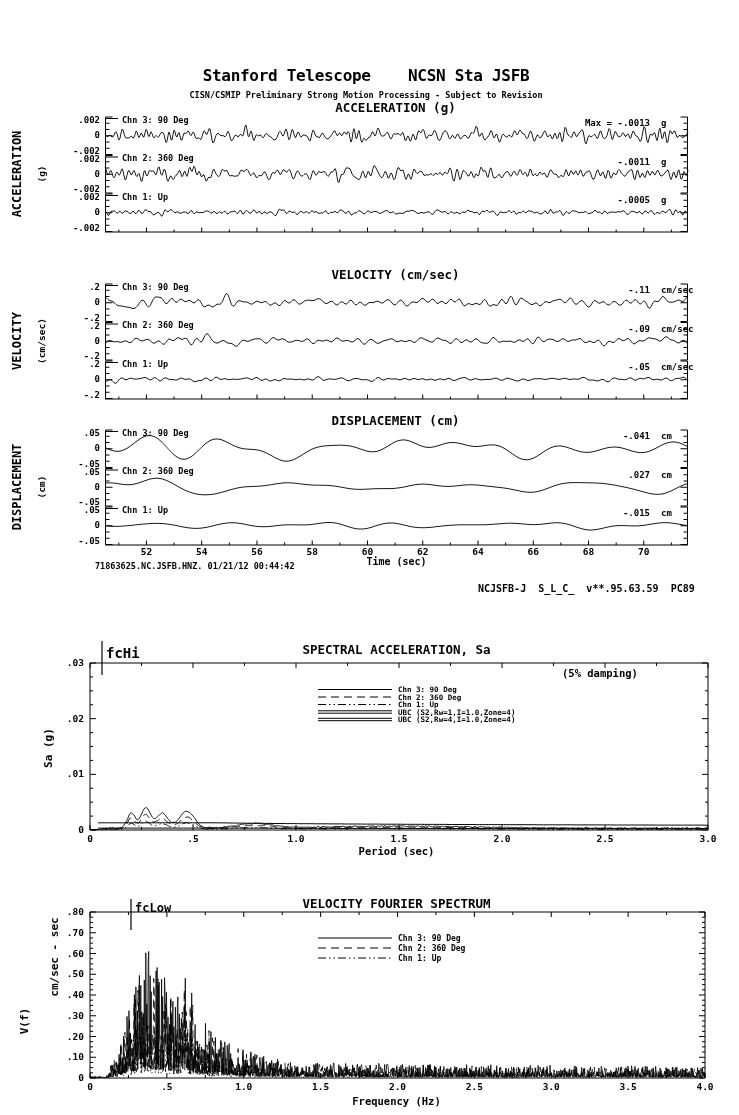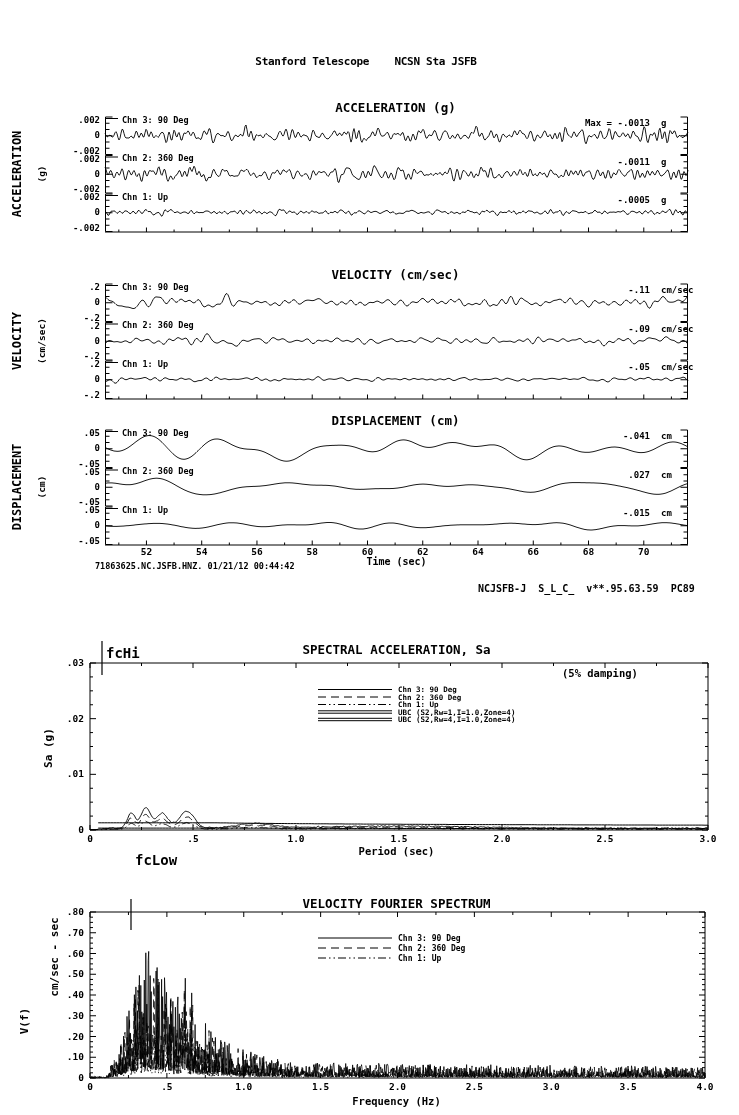--- a/index.html
+++ b/index.html
@@ -12,21 +12,22 @@
   .rot{position:absolute;transform:translate(-50%,-50%) rotate(-90deg);
        white-space:pre;font-weight:bold;}
   #plot-svg{position:absolute;left:0;top:0;}
   #plot-svg text{font-family:"DejaVu Sans Mono",monospace;font-weight:bold;fill:#000;}
 </style>
 </head>
 <body>
 
 <div class="page">
 
-  <div class="abs hline" style="left:0;width:732px;top:55px;font-size:11px;letter-spacing:-0.3px">Stanford Telescope    NCSN Sta JSFB</div>
+  <div class="abs hline" style="left:0;width:732px;top:66px;font-size:16px;letter-spacing:-0.3px">Stanford Telescope    NCSN Sta JSFB</div>
+  <div class="abs hline" style="left:0;width:732px;top:90px;font-size:8.5px">CISN/CSMIP Preliminary Strong Motion Processing - Subject to Revision</div>
 
   <div class="abs clabel" style="left:26px;width:739px;top:100px;font-size:12.5px">ACCELERATION (g)</div>
   <div class="abs clabel" style="left:26px;width:739px;top:267px;font-size:12.5px">VELOCITY (cm/sec)</div>
   <div class="abs clabel" style="left:26px;width:739px;top:413px;font-size:12.5px">DISPLACEMENT (cm)</div>
   <div class="abs clabel" style="left:27px;width:739px;top:642px;font-size:12.5px">SPECTRAL ACCELERATION, Sa</div>
   <div class="abs clabel" style="left:27px;width:739px;top:896px;font-size:12.5px">VELOCITY FOURIER SPECTRUM</div>
 
   <div class="rot" style="left:17px;top:174px;font-size:12px">ACCELERATION</div>
   <div class="rot" style="left:41px;top:174px;font-size:9.5px">(g)</div>
   <div class="rot" style="left:17px;top:341px;font-size:12px">VELOCITY</div>
@@ -38,21 +39,21 @@
   <div class="rot" style="left:24px;top:1021px;font-size:11px">V(f)</div>
 
   <div class="abs clabel" style="left:27px;width:739px;top:556px;font-size:10px">Time (sec)</div>
   <div class="abs slabel" style="left:95px;top:561px;font-size:8.5px">71863625.NC.JSFB.HNZ. 01/21/12 00:44:42</div>
   <div class="abs slabel" style="left:478px;top:583px;font-size:10px">NCJSFB-J  S_L_C_  v**.95.63.59  PC89</div>
 
   <div class="abs slabel" style="left:106px;top:645px;font-size:14px">fcHi</div>
   <div class="abs slabel" style="left:562px;top:667px;font-size:10.5px">(5% damping)</div>
   <div class="abs clabel" style="left:27px;width:739px;top:845px;font-size:10.5px">Period (sec)</div>
 
-  <div class="abs slabel" style="left:135px;top:852px;font-size:14px">fcLow</div>
+  <div class="abs slabel" style="left:135px;top:901px;font-size:12px">fcLow</div>
   <div class="abs clabel" style="left:27px;width:739px;top:1095px;font-size:10.5px">Frequency (Hz)</div>
 
   <svg id="plot-svg" width="739" height="1115" viewBox="0 0 739 1115">
       <line x1="105.5" y1="117" x2="105.5" y2="154.5" stroke="#000" stroke-width="1"></line>
       <line x1="687.5" y1="117" x2="687.5" y2="154.5" stroke="#000" stroke-width="1"></line>
       <line x1="105.5" y1="117" x2="112.5" y2="117" stroke="#000" stroke-width="1"></line>
       <line x1="680.5" y1="117" x2="687.5" y2="117" stroke="#000" stroke-width="1"></line>
       <line x1="105.5" y1="123.25" x2="109.5" y2="123.25" stroke="#000" stroke-width="1"></line>
       <line x1="683.5" y1="123.25" x2="687.5" y2="123.25" stroke="#000" stroke-width="1"></line>
       <line x1="105.5" y1="129.5" x2="109.5" y2="129.5" stroke="#000" stroke-width="1"></line>

